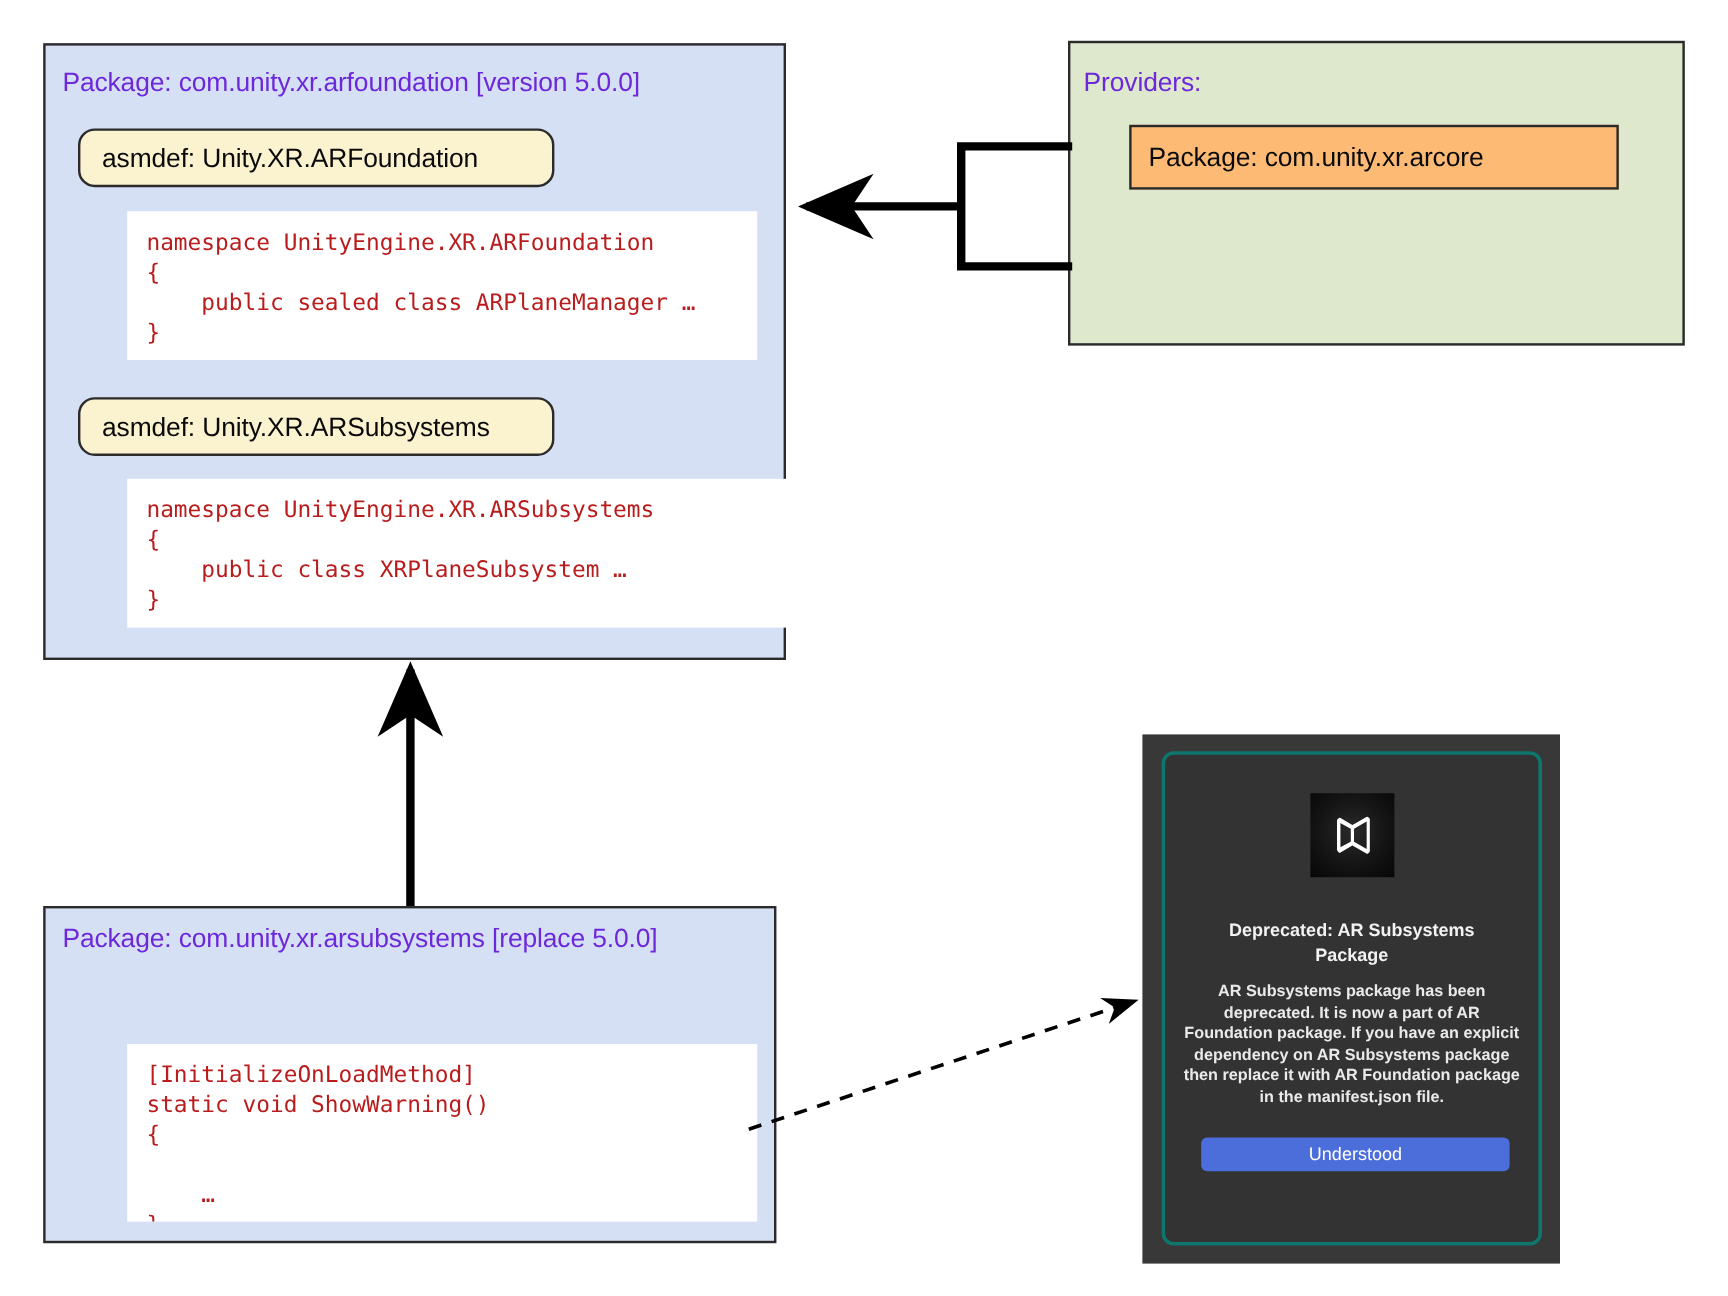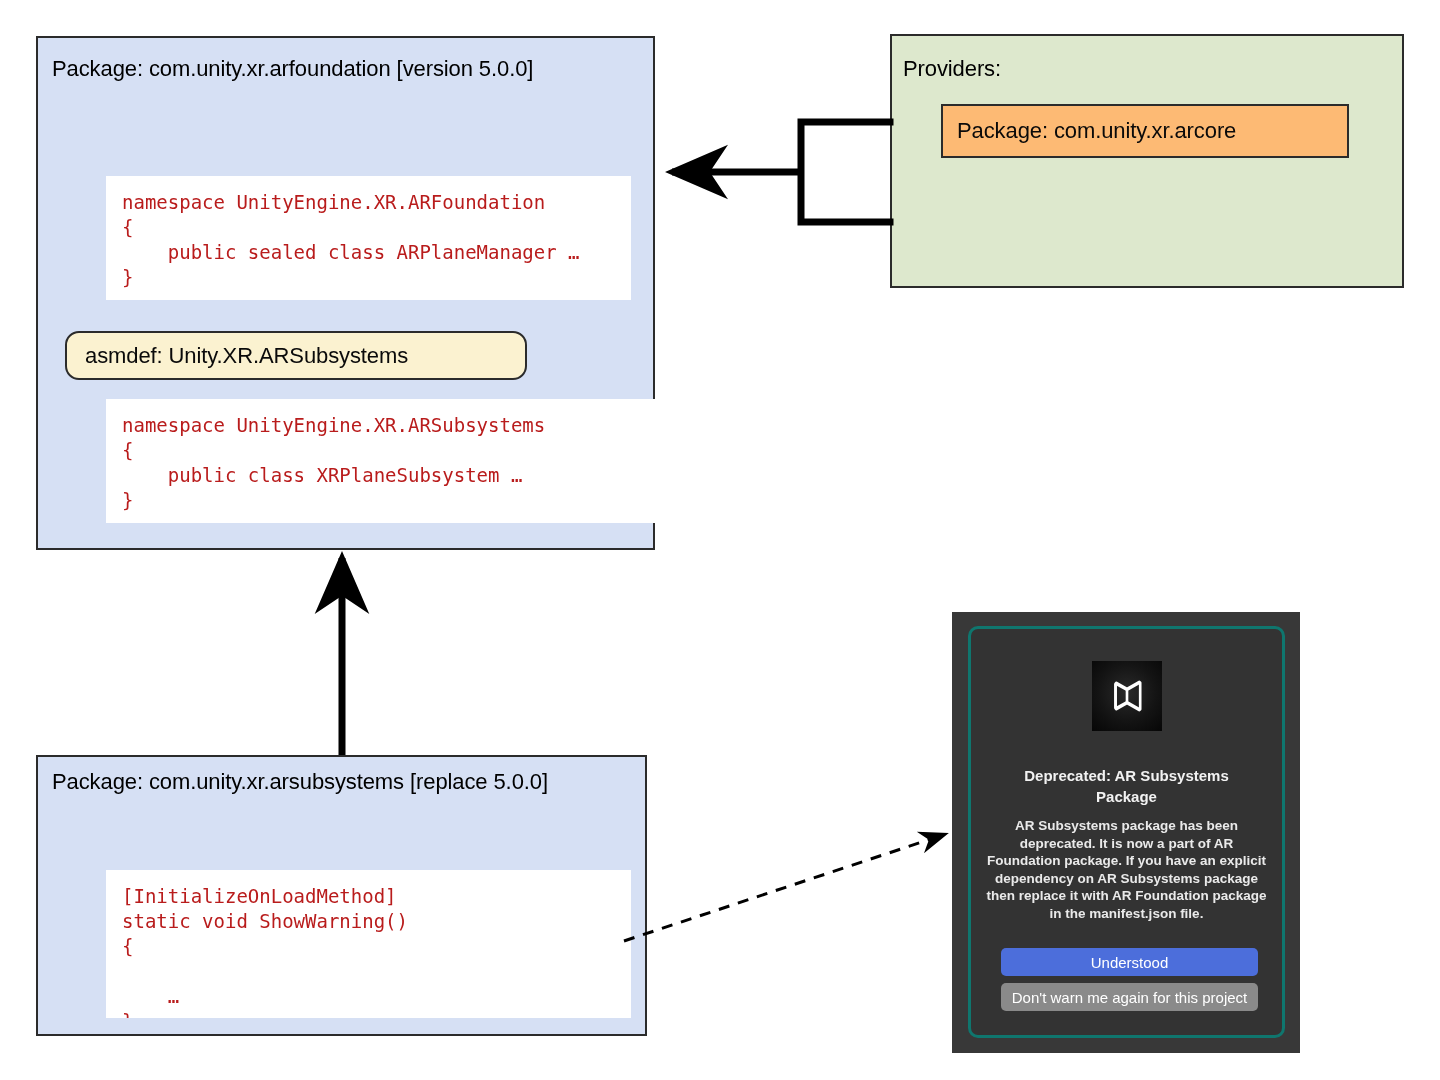--- a/index.html
+++ b/index.html
@@ -29,21 +29,21 @@
     position: absolute;
     box-sizing: border-box;
     border: 2px solid #2b2b2b;
   }
   .box-blue   { background: #d6e0f4; }
   .box-green  { background: #dde8cd; }
 
   .box-title {
     position: absolute;
     font-size: 22px;
-    color: #000000;
+    color: #6d28d9;
     white-space: nowrap;
     letter-spacing: -0.1px;
   }
 
   
   .asmdef {
     position: absolute;
     box-sizing: border-box;
     background: #fbf2d0;
     border: 2px solid #2b2b2b;
@@ -174,27 +174,28 @@
 </style>
 </head>
 <body>
 
 <div id="canvas">
 
   <div class="box box-blue" style="left:36px; top:36px; width:619px; height:514px;"></div>
 
   <div class="box-title" style="left:52px; top:56px;">Package: com.unity.xr.arfoundation [version 5.0.0]</div>
 
+  <div class="asmdef" style="left:65px; top:107px; width:397px; height:49px;">asmdef: Unity.XR.ARFoundation</div>
 
   <div class="code" style="left:106px; top:176px; width:525px; height:124px;">namespace UnityEngine.XR.ARFoundation
 {
     public sealed class ARPlaneManager …
 }</div>
 
-  <div class="asmdef" style="left:65px; top:331px; width:462px; height:49px;">asmdef: Unity.XR.ARSubsystems</div>
+  <div class="asmdef" style="left:65px; top:331px; width:397px; height:49px;">asmdef: Unity.XR.ARSubsystems</div>
 
   <div class="code" style="left:106px; top:399px; width:612px; height:124px;">namespace UnityEngine.XR.ARSubsystems
 {
     public class XRPlaneSubsystem …
 }</div>
 
   <div class="box box-green" style="left:890px; top:34px; width:514px; height:254px;"></div>
 
   <div class="box-title" style="left:903px; top:56px;">Providers:</div>
 
@@ -244,17 +245,16 @@
           <path d="M24 22 L24 78" stroke="#ffffff" stroke-width="6" fill="none"></path>
         </svg>
       </div>
 
       <div id="dialog-title">Deprecated: AR Subsystems Package</div>
 
       <div id="dialog-body">AR Subsystems package has been deprecated. It is now a part of AR Foundation package. If you have an explicit dependency on AR Subsystems package then replace it with AR Foundation package in the manifest.json file.</div>
 
       <div id="btn-understood" class="dlg-btn">Understood</div>
 
-      <div id="btn-dontwarn" class="dlg-btn">Don't warn me again for this project</div>
     </div>
   </div>
 
 </div>
 
 </body></html>

